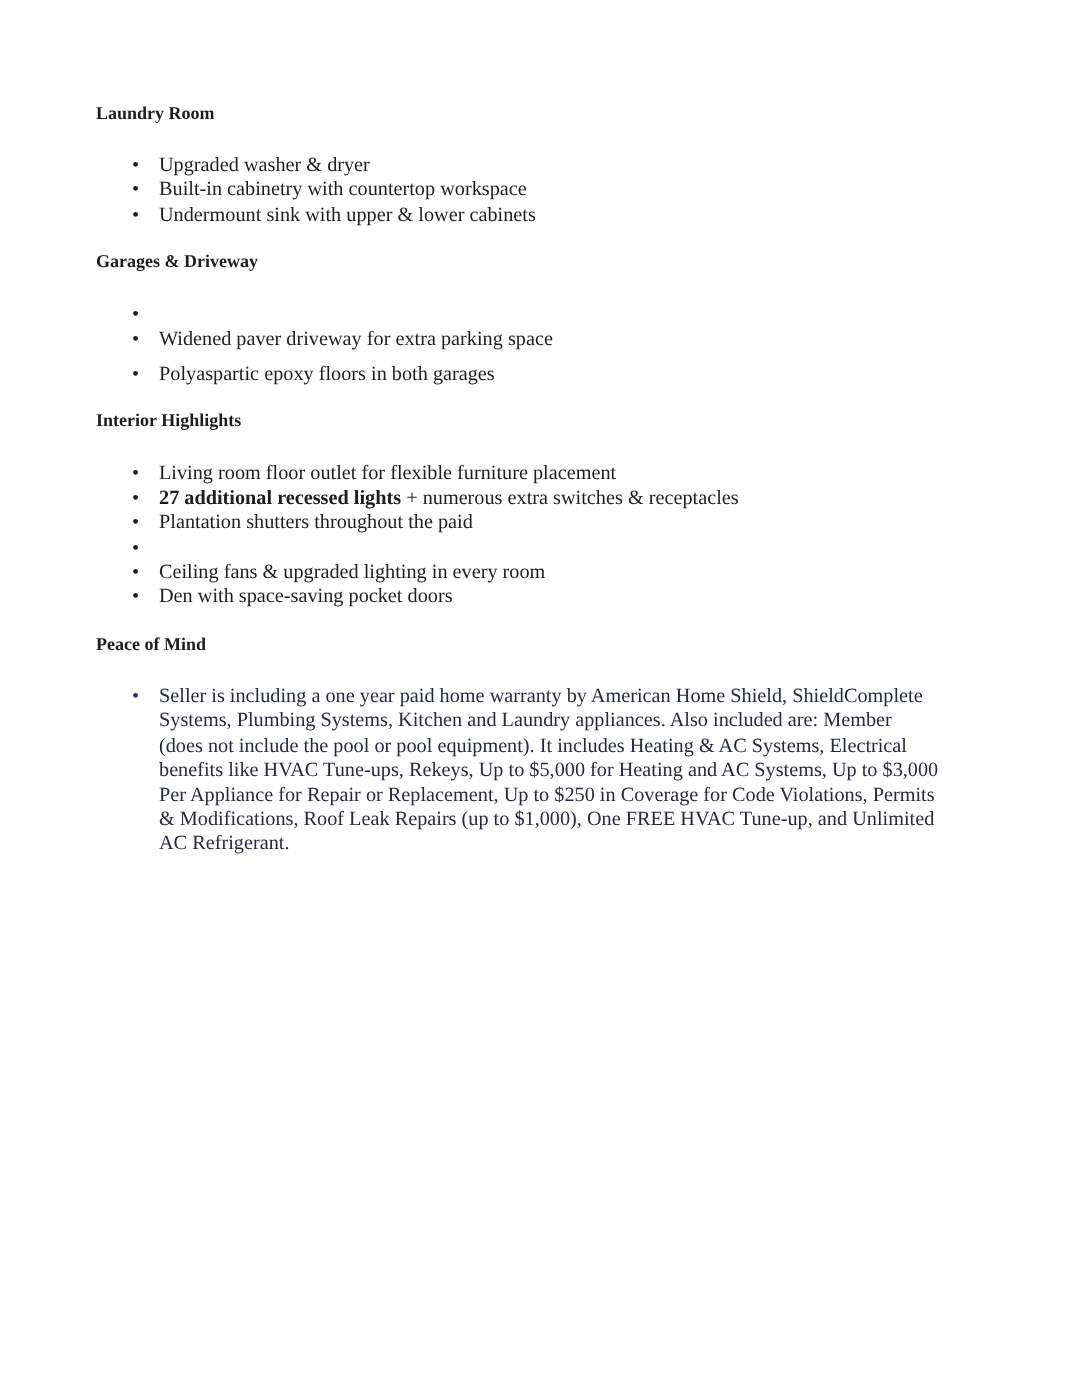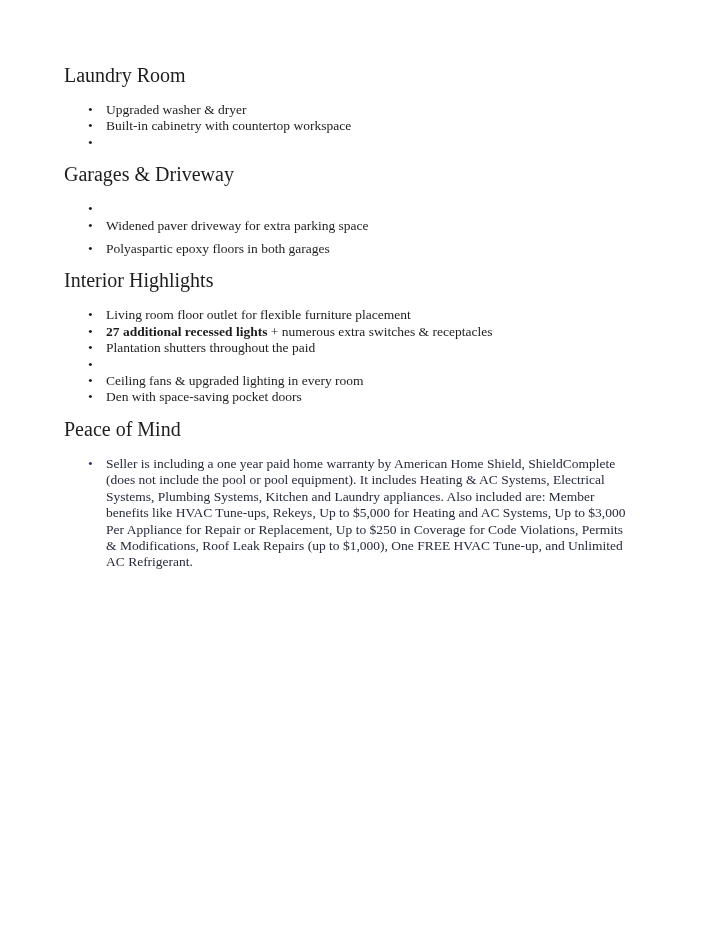--- a/index.html
+++ b/index.html
@@ -15,23 +15,23 @@
     width: 720px;
     height: 932px;
     margin: 0 auto;
     background: var(--bg);
     font-family: "Liberation Serif", "DejaVu Serif", serif;
     color: var(--text);
     padding-top: 52px;
     overflow: hidden;
   }
   .section-title {
-    font-size: 20px;
+    font-size: 12px;
     line-height: 19px;
-    font-weight: normal;
+    font-weight: bold;
     margin: 14px 64px 17px 64px;
   }
   .bullet {
     display: flex;
     align-items: flex-start;
     padding-left: 88px;
     margin-right: 64px;
     font-size: 13.5px;
     line-height: 16.4px;
   }
@@ -57,20 +57,21 @@
       <div class="bullet">
         <span class="dot">•</span>
         <span class="txt">Upgraded washer &amp; dryer</span>
       </div>
       <div class="bullet">
         <span class="dot">•</span>
         <span class="txt">Built-in cabinetry with countertop workspace</span>
       </div>
       <div class="bullet">
         <span class="dot">•</span>
+        <span class="txt">Undermount sink with upper &amp; lower cabinets</span>
       </div>
     </div>
   </div>
 
   <div class="section">
     <h2 class="section-title">Garages &amp; Driveway</h2>
     <div class="bullets">
       <div class="bullet">
         <span class="dot">•</span>
       </div>
@@ -114,22 +115,22 @@
     </div>
   </div>
 
   <div class="section peace-section">
     <h2 class="section-title">Peace of Mind</h2>
     <div class="bullets">
       <div class="bullet">
         <span class="dot">•</span>
         <div class="lines">
           <div>Seller is including a one year paid home warranty by American Home Shield, ShieldComplete</div>
+          <div>Systems, Plumbing Systems, Kitchen and Laundry appliances. Also included are: Member</div>
           <div>(does not include the pool or pool equipment). It includes Heating &amp; AC Systems, Electrical</div>
-          <div>Systems, Plumbing Systems, Kitchen and Laundry appliances. Also included are: Member</div>
           <div>benefits like HVAC Tune-ups, Rekeys, Up to $5,000 for Heating and AC Systems, Up to $3,000</div>
           <div>Per Appliance for Repair or Replacement, Up to $250 in Coverage for Code Violations, Permits</div>
           <div>&amp; Modifications, Roof Leak Repairs (up to $1,000), One FREE HVAC Tune-up, and Unlimited</div>
           <div>AC Refrigerant.</div>
         </div>
       </div>
     </div>
   </div>
 
 </div>

